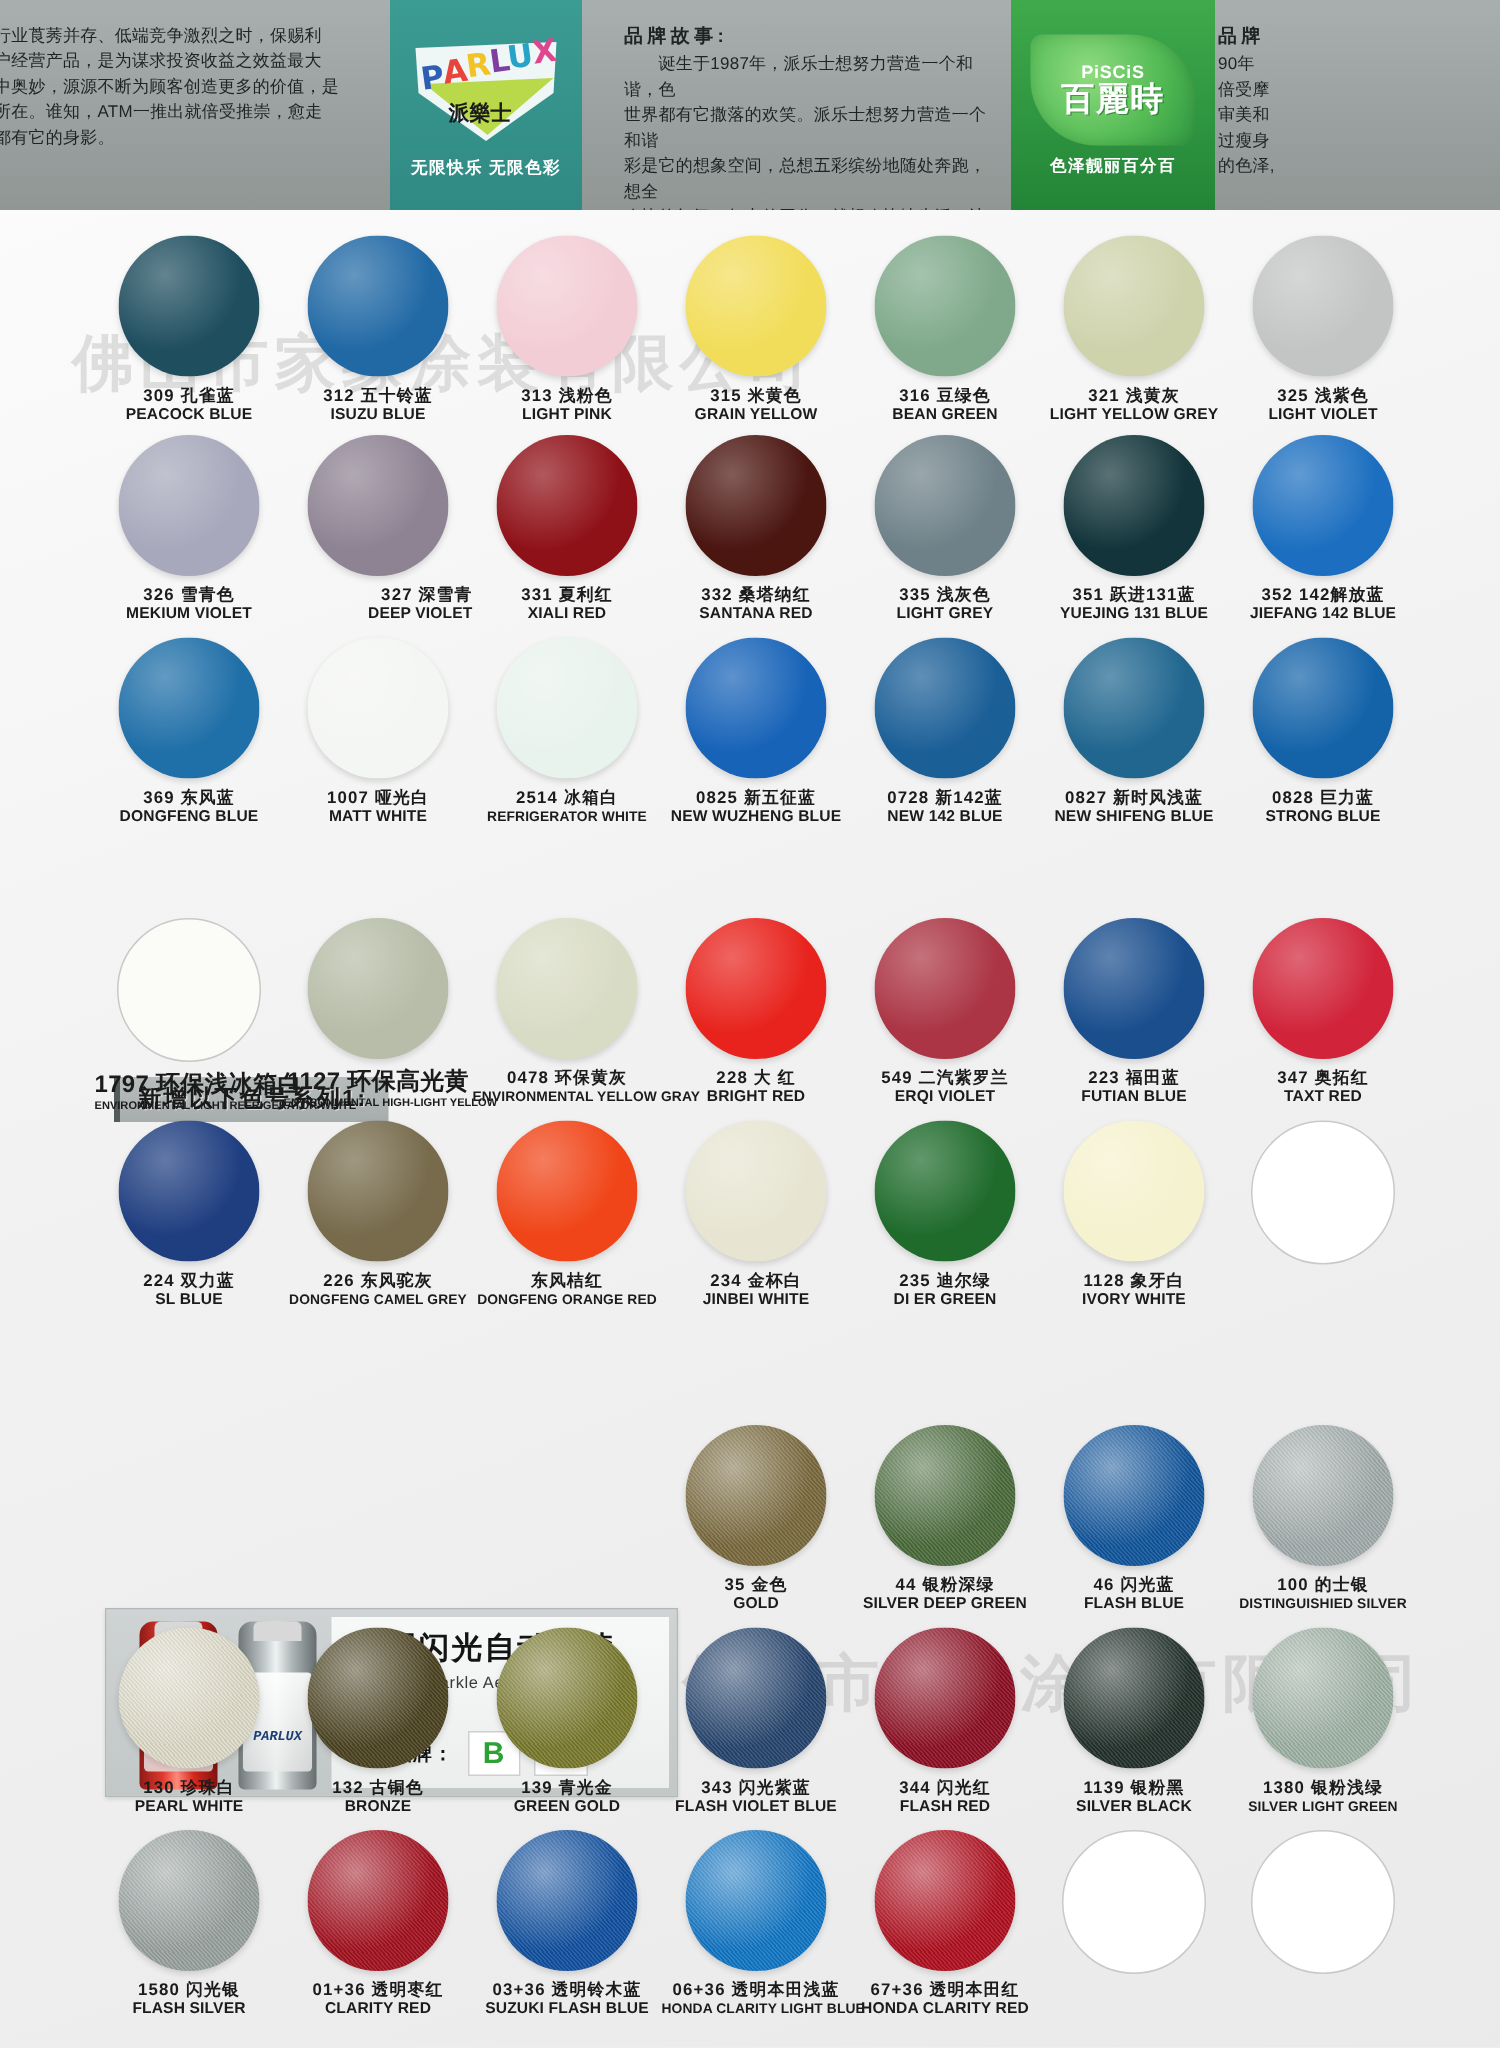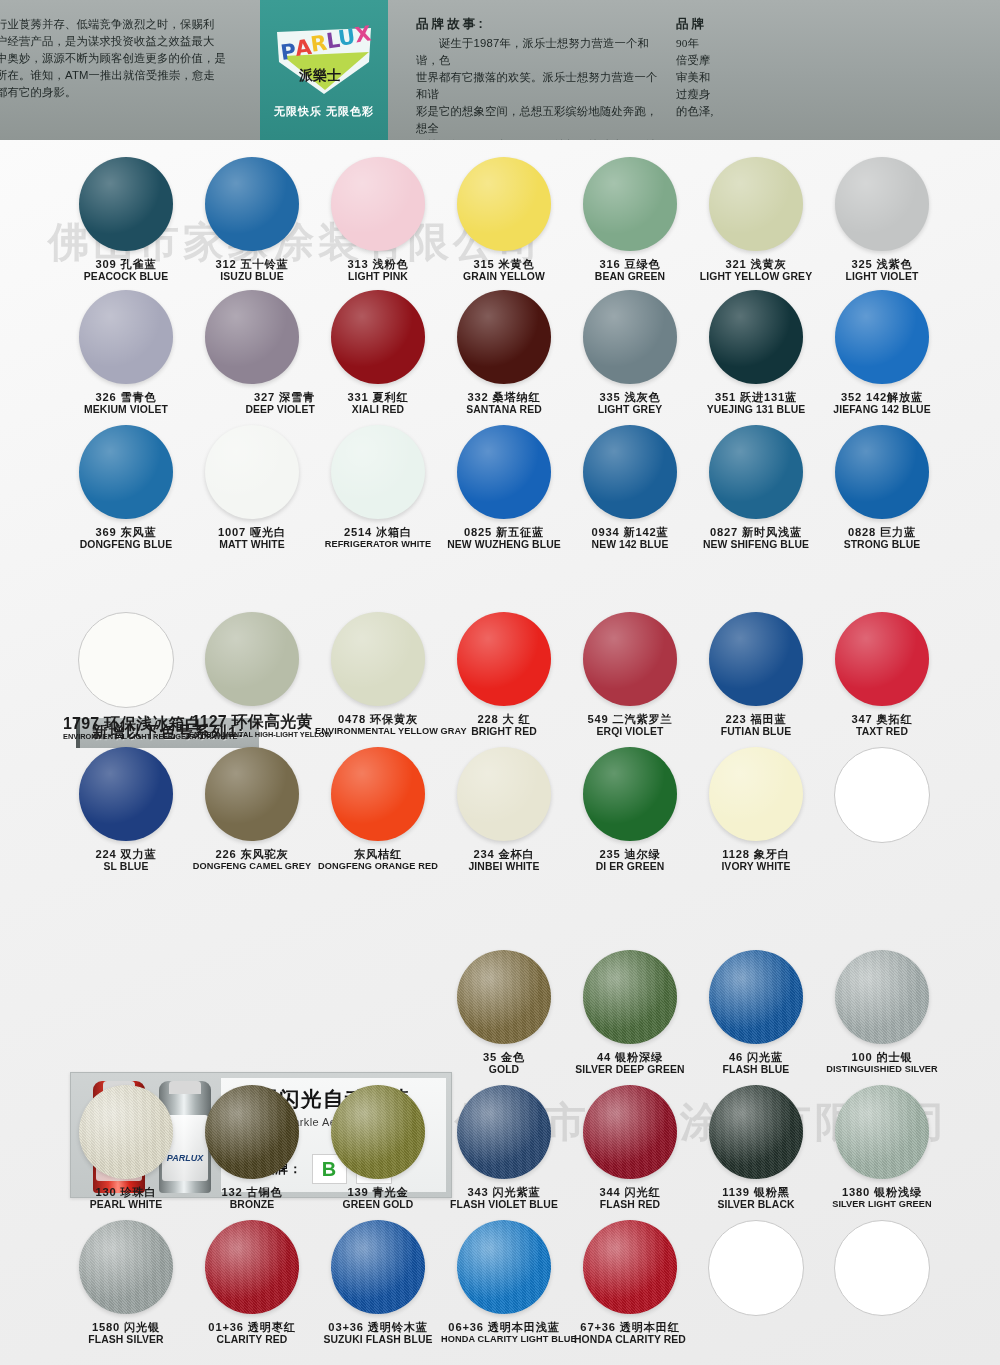--- a/index.html
+++ b/index.html
@@ -19,21 +19,21 @@
   }
   .hdr-text{
     flex:0 0 auto;padding:16px 8px 6px 0;color:#1d2524;
     font-size:11.3px;line-height:17px;letter-spacing:.2px;
   }
   .hdr-text p{margin:0;}
   .hdr-title{font-weight:bold;font-size:12.6px;letter-spacing:3px;margin-bottom:2px !important;}
   .hdr-col1{width:252px;padding-left:0;}
   .hdr-col1 p{margin-left:-4px;}
   .hdr-col2{width:250px;padding-left:28px;}
-  .hdr-col3{width:60px;padding-left:2px;overflow:hidden;font-family:Liberation Serif, serif;}
+  .hdr-col3{width:60px;padding-left:2px;overflow:hidden;}
   .logo-panel{
     width:128px;flex:0 0 128px;
     background:linear-gradient(180deg,#3b9c94 0%,#2f8a83 100%);
     display:flex;flex-direction:column;align-items:center;justify-content:center;
     position:relative;
   }
   .logo-panel .tag{color:#fff;font-size:11px;font-weight:bold;letter-spacing:1px;margin-top:4px;}
   .parlux-mark{width:110px;height:78px;position:relative;}
   .green-panel{
     width:136px;flex:0 0 136px;
@@ -88,21 +88,21 @@
     text-shadow:1px 1px 0 rgba(255,255,255,.5);
   }
   
   .promo{
     position:absolute;left:70px;top:932px;width:380px;height:124px;
     background:linear-gradient(180deg,#cfd3d3 0%,#c2c7c7 100%);
     border:1px solid #b3b8b8;display:flex;align-items:stretch;
     box-shadow:0 1px 3px rgba(0,0,0,.12);
   }
   .promo-cans{width:150px;position:relative;}
-  .can{position:absolute;bottom:4px;width:52px;height:112px;border-radius:9px 9px 4px 4px;}
+  .can{position:absolute;bottom:4px;width:52px;height:112px;border-radius:9px 9px 4px 4px;font-family:Liberation Mono, monospace;}
   .can .cap-top{position:absolute;top:-0px;left:10px;width:32px;height:13px;background:#d8d8d8;border-radius:4px 4px 0 0;}
   .can1{left:22px;background:linear-gradient(90deg,#8e1a16 0%,#e03a2d 30%,#ff8a7a 48%,#d8271c 70%,#7e1410 100%);}
   .can2{left:88px;background:linear-gradient(90deg,#6f7677 0%,#b9c0c1 30%,#eef2f3 48%,#aab2b3 70%,#666d6e 100%);}
   .can .label{position:absolute;left:3px;right:3px;top:34px;height:66px;border-radius:3px;
               background:linear-gradient(180deg,rgba(255,255,255,.9),rgba(235,235,235,.8));}
   .can .bmark{position:absolute;left:12px;top:42px;width:24px;height:20px;background:#22a02c;color:#fff;
               font-size:14px;font-weight:bold;text-align:center;line-height:20px;border-radius:2px;}
   .can .word{position:absolute;left:4px;right:4px;top:72px;font-size:9px;font-weight:bold;
              font-style:italic;text-align:center;color:#14511a;}
   .can2 .word{color:#1b3f74;}
@@ -155,20 +155,27 @@
 
   <div class="hdr-text hdr-col2">
     <p class="hdr-title">品牌故事:</p>
     <p>　　诞生于1987年，派乐士想努力营造一个和谐，色</p>
     <p>世界都有它撒落的欢笑。派乐士想努力营造一个和谐</p>
     <p>彩是它的想象空间，总想五彩缤纷地随处奔跑，想全</p>
     <p>欢快的气氛，努力的工作，就想欢快地生活，让派乐</p>
 
   </div>
 
+  <div class="green-panel">
+    <div class="leaf">
+      <span class="en">PiSCiS</span>
+      <span class="cn">百麗時</span>
+    </div>
+    <div class="tag">色泽靓丽百分百</div>
+  </div>
 
   <div class="hdr-text hdr-col3">
     <p class="hdr-title">品牌</p>
     <p>90年</p>
     <p>倍受摩</p>
     <p>审美和</p>
     <p>过瘦身</p>
     <p>的色泽,</p>
   </div>
 </div>
@@ -334,21 +341,21 @@
       <div class="cell" style="left: 441px; top: 285px;">
         <div class="dot" style="background: radial-gradient(circle at 33% 28%, rgba(255, 255, 255, 0.3), rgba(255, 255, 255, 0) 55%), rgb(23, 99, 184);"></div>
         <div class="cap">
           <span class="cn">0825  新五征蓝</span>
           <span class="en">NEW WUZHENG BLUE</span>
         </div>
       </div>
       <div class="cell" style="left: 567px; top: 285px;">
         <div class="dot" style="background: radial-gradient(circle at 33% 28%, rgba(255, 255, 255, 0.3), rgba(255, 255, 255, 0) 55%), rgb(27, 95, 151);"></div>
         <div class="cap">
-          <span class="cn">0934  新142蓝</span>
+          <span class="cn">0728  新142蓝</span>
           <span class="en">NEW 142 BLUE</span>
         </div>
       </div>
       <div class="cell" style="left: 693px; top: 285px;">
         <div class="dot" style="background: radial-gradient(circle at 33% 28%, rgba(255, 255, 255, 0.3), rgba(255, 255, 255, 0) 55%), rgb(32, 102, 143);"></div>
         <div class="cap">
           <span class="cn">0827  新时风浅蓝</span>
           <span class="en">NEW SHIFENG BLUE</span>
         </div>
       </div>

